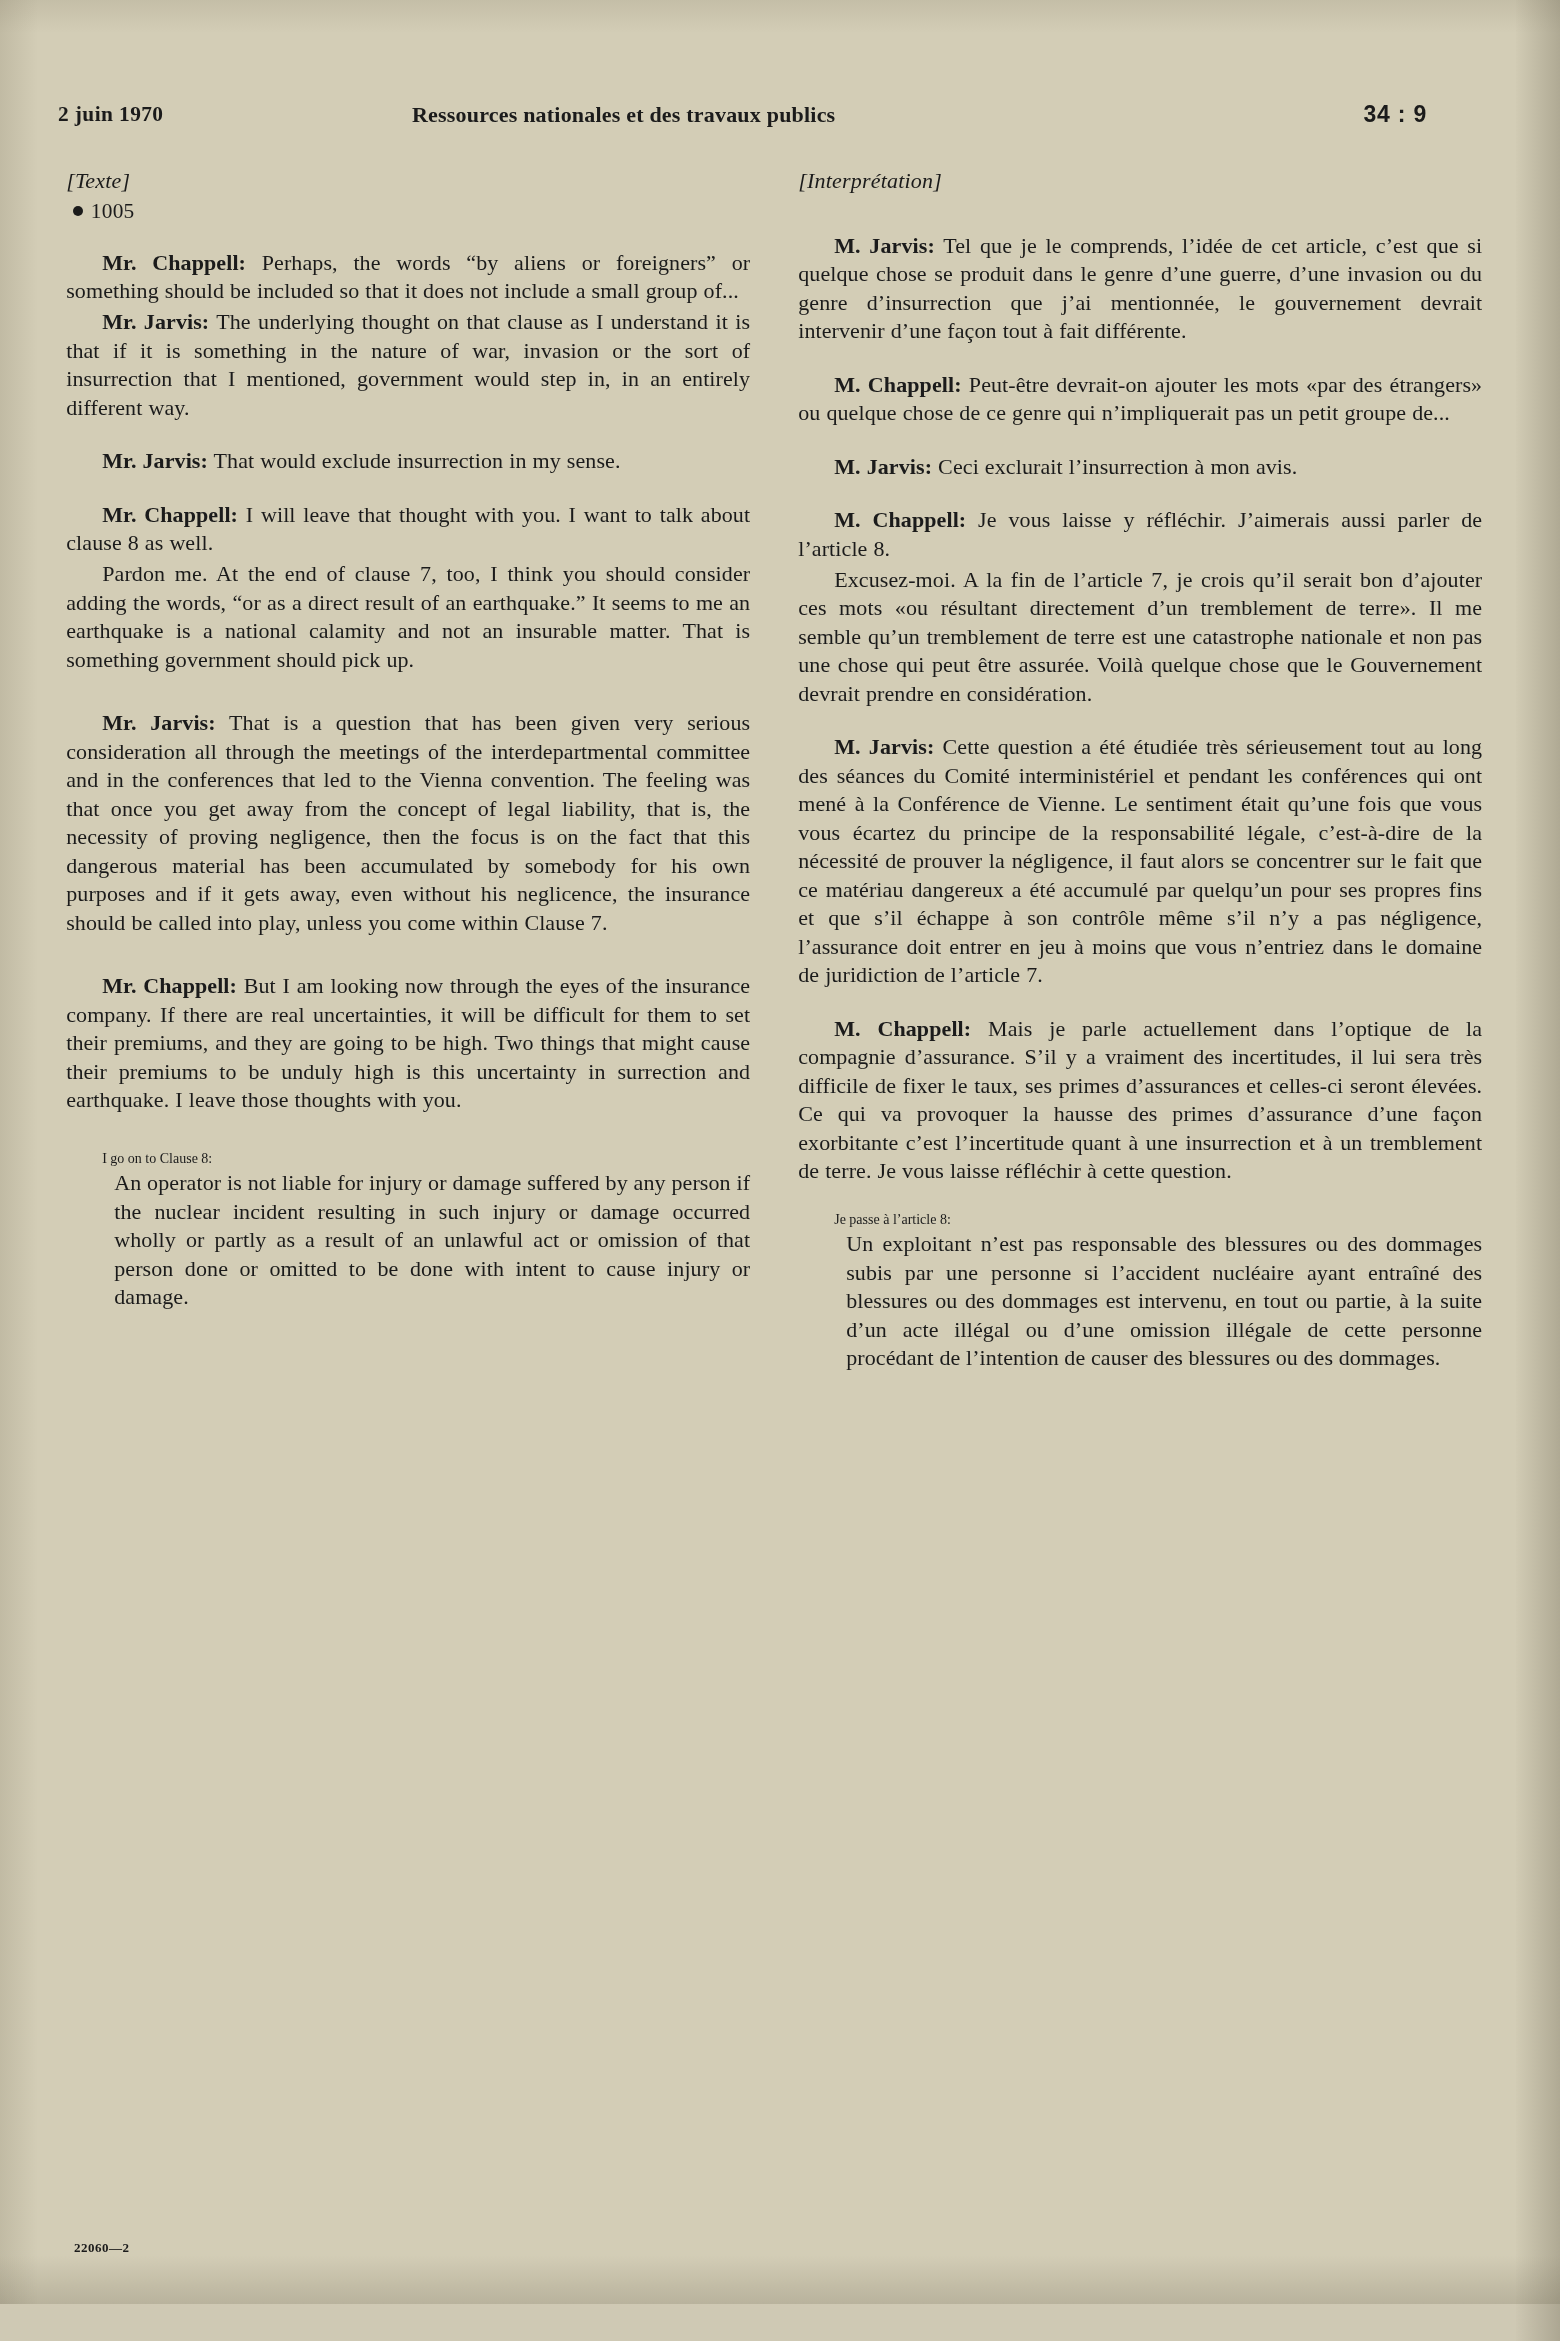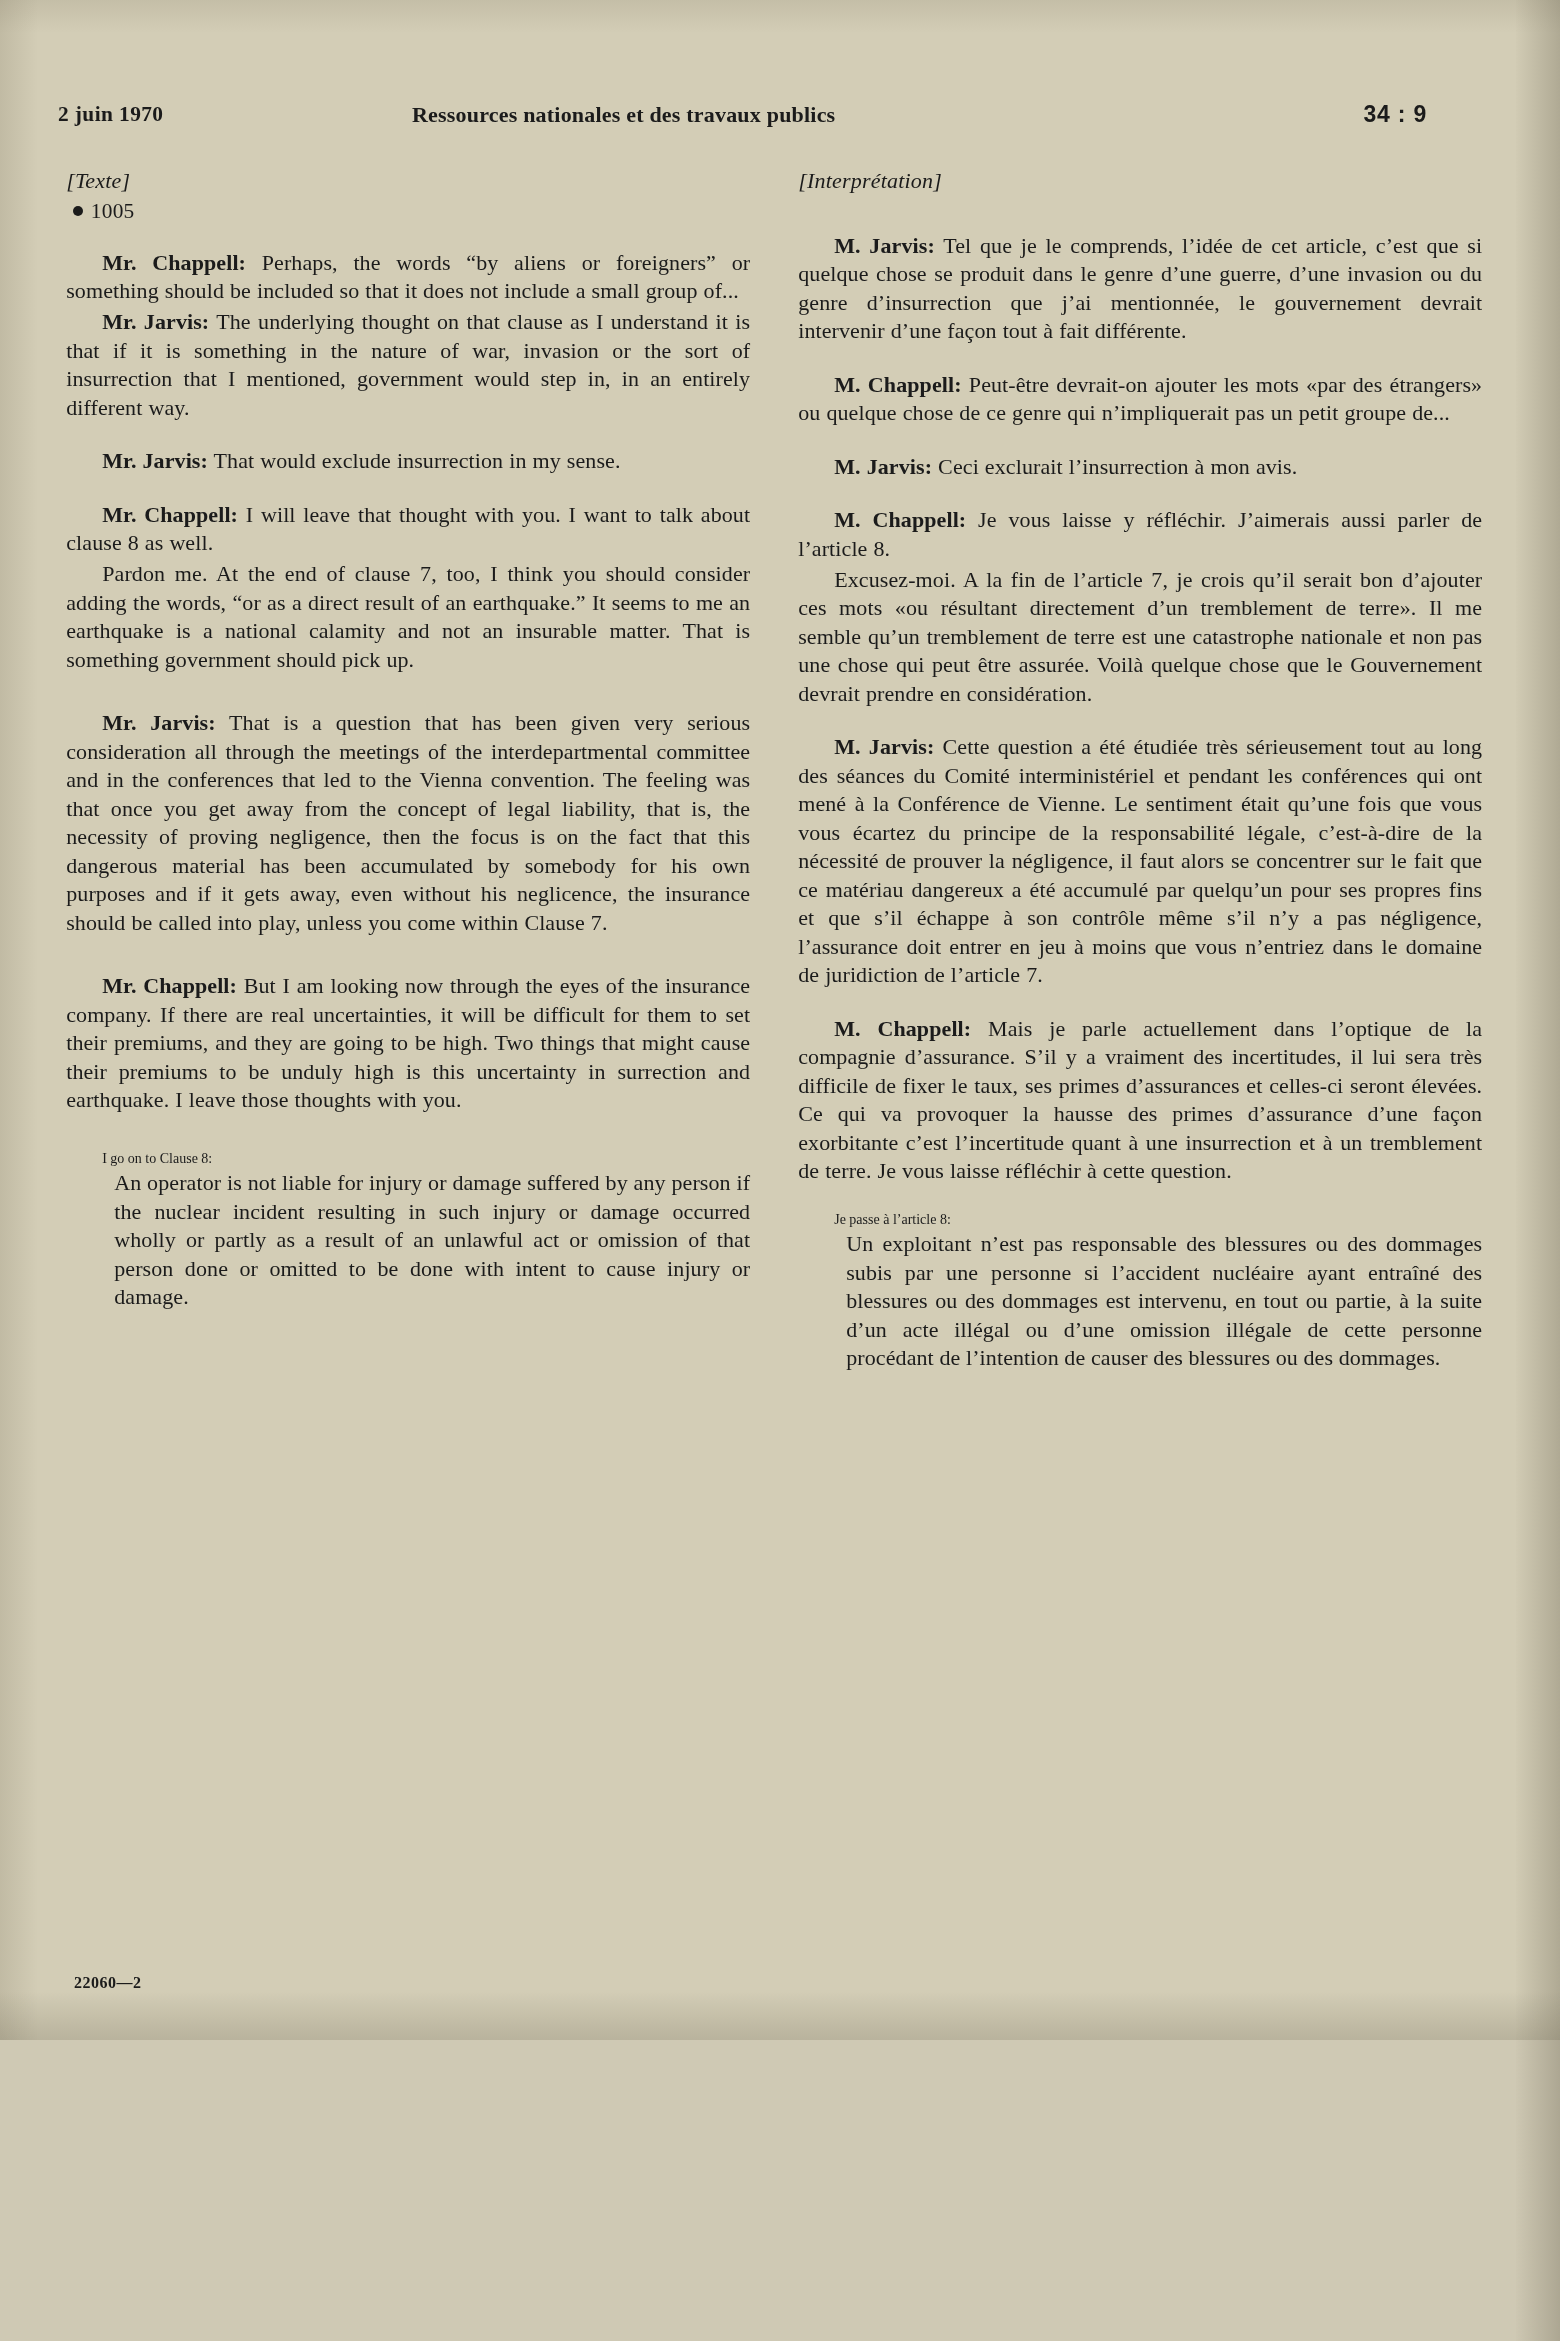--- a/index.html
+++ b/index.html
@@ -12,21 +12,21 @@
     height: 2342px;
     font-family: "Liberation Serif", serif;
     color: #1b1b1b;
     position: relative;
     overflow: hidden;
   }
   .page {
     position: absolute;
     left: 0; top: 0;
     width: 1561px;
-    height: 2040px;
+    height: 2304px;
     background:
       linear-gradient(90deg, rgba(120,112,90,0.20) 0px, rgba(120,112,90,0.0) 38px),
       linear-gradient(180deg, rgba(120,112,90,0.16) 0px, rgba(120,112,90,0.0) 33px),
       #d3cdb6;
   }
   .paper-edge-right {
     position: absolute;
     right: 0; top: 0;
     width: 45px; height: 2342px;
     background: linear-gradient(270deg, rgba(90,84,66,0.30) 0px, rgba(120,112,90,0.02) 45px);
@@ -142,21 +142,21 @@
     margin: 0 0 1.6px 0;
     text-indent: 36px;
   }
 
   .footer-code {
     position: absolute;
     left: 74px;
     bottom: 48px;
     font-family: "Liberation Serif", serif;
     font-weight: bold;
-    font-size: 16px;
+    font-size: 13px;
     letter-spacing: 0.5px;
   }
 </style>
 </head>
 <body>
 
 <div class="page">
   <div class="paper-edge-right"></div>
   <div class="paper-edge-bottom"></div>
 

